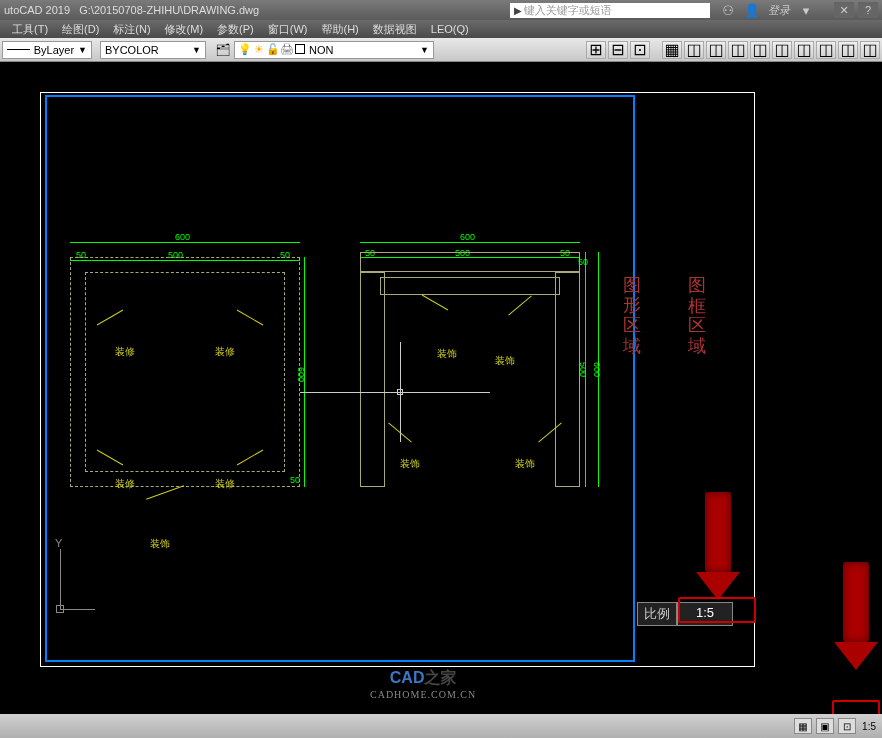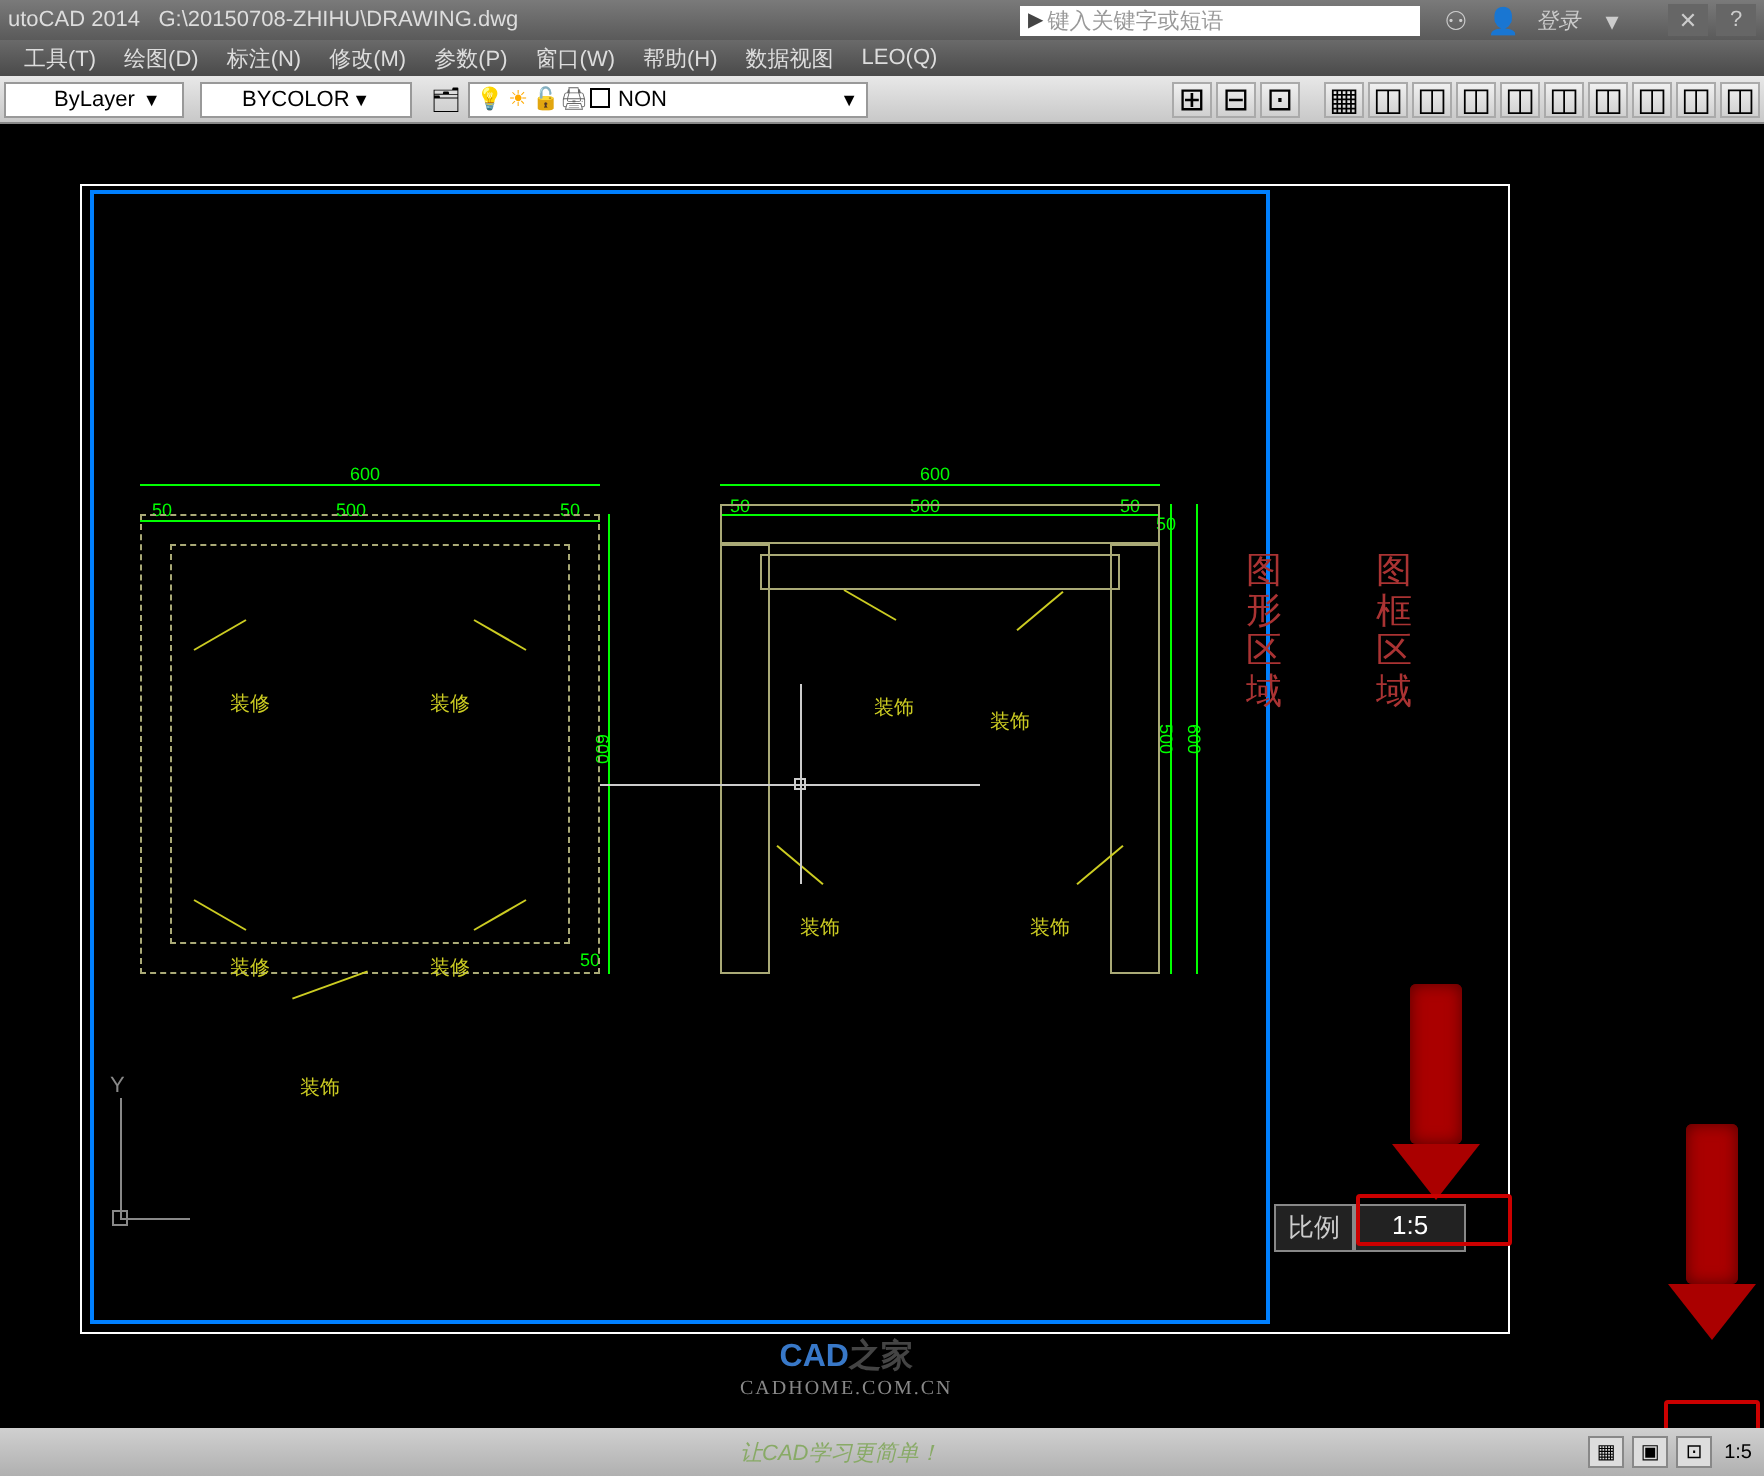--- a/index.html
+++ b/index.html
@@ -16,21 +16,21 @@
     .login-text { font-size: 11px; color: #ccc; font-style: italic; }
     .win-btns { display: flex; gap: 4px; margin-left: 20px; }
     .win-btn { width: 20px; height: 16px; background: #666; color: #ccc; display: flex; align-items: center; justify-content: center; font-size: 11px; }
     
     
     .menu-bar { height: 18px; background: linear-gradient(#6a6a6a, #4a4a4a); display: flex; align-items: center; padding: 0 6px; gap: 2px; }
     .menu-item { font-size: 11px; color: #ddd; padding: 0 6px; cursor: pointer; }
     
     
     .toolbar { height: 24px; background: linear-gradient(#e8e8e8, #c8c8c8); display: flex; align-items: center; padding: 0 2px; gap: 2px; border-bottom: 1px solid #888; }
-    .layer-drop { background: #fff; height: 18px; padding: 0 20px; font-size: 11px; display: flex; align-items: center; border: 1px solid #999; }
+    .layer-drop { background: #fff; height: 18px; padding: 0 4px; font-size: 11px; display: flex; align-items: center; border: 1px solid #999; }
     .drop-arrow { margin-left: 4px; font-size: 9px; }
     .toolbar-sep { width: 4px; }
     .tb-icon { width: 18px; height: 18px; display: flex; align-items: center; justify-content: center; font-size: 12px; }
     .layer-name-drop { background: #fff; height: 18px; width: 200px; padding: 0 4px; font-size: 11px; display: flex; align-items: center; border: 1px solid #999; }
     .layer-name-drop .icons { display: flex; gap: 2px; margin-right: 4px; }
     .mini-icon { width: 12px; height: 12px; display: inline-flex; align-items: center; justify-content: center; }
     .right-tbicons { display: flex; gap: 2px; margin-left: auto; }
     .tb-btn { width: 20px; height: 18px; border: 1px solid #aaa; background: linear-gradient(#f0f0f0, #d0d0d0); display: flex; align-items: center; justify-content: center; }
     
     
@@ -90,21 +90,21 @@
     .bottom-bar { position: absolute; bottom: 0; left: 0; right: 0; height: 24px; background: linear-gradient(#d0d0d0, #b0b0b0); display: flex; align-items: center; }
     .bottom-text { font-size: 11px; color: #8a6; font-style: italic; padding-left: 370px; }
     .bottom-right { margin-left: auto; display: flex; gap: 4px; padding-right: 4px; align-items: center; }
     .bb-icon { width: 18px; height: 16px; border: 1px solid #888; background: #ddd; display: flex; align-items: center; justify-content: center; font-size: 10px; }
     .bb-scale { font-size: 10px; padding: 0 2px; }
   </style>
 </head>
 <body>
 
 <div class="title-bar">
-  <span class="title-text"><span>utoCAD 2014</span>&nbsp;&nbsp;&nbsp;<span>G:\20150708-ZHIHU\DRAWING.dwg</span></span>
+  <span class="title-text"><span>utoCAD 2019</span>&nbsp;&nbsp;&nbsp;<span>G:\20150708-ZHIHU\DRAWING.dwg</span></span>
   <span class="title-spacer"></span>
   <div class="search-box">
     <span class="search-arrow">▶</span>
     <span>键入关键字或短语</span>
   </div>
   <div class="title-icons">
     <span class="title-icon">⚇</span>
     <span class="title-icon">👤</span>
     <span class="login-text">登录</span>
     <span class="title-icon">▾</span>
@@ -258,20 +258,19 @@
   </div>
 </div>
 
 <div class="red-arrow" style="left:843px;top:562px">
   <div class="arrow-body"></div>
   <div class="arrow-head"></div>
 </div>
 <div class="red-highlight" style="left:832px;top:700px;width:48px;height:24px"></div>
 
 <div class="bottom-bar">
-  <span class="bottom-text">让CAD学习更简单！</span>
   <div class="bottom-right">
     <div class="bb-icon">▦</div>
     <div class="bb-icon">▣</div>
     <div class="bb-icon">⊡</div>
     <span class="bb-scale">1:5</span>
   </div>
 </div>
 
 </body></html>

